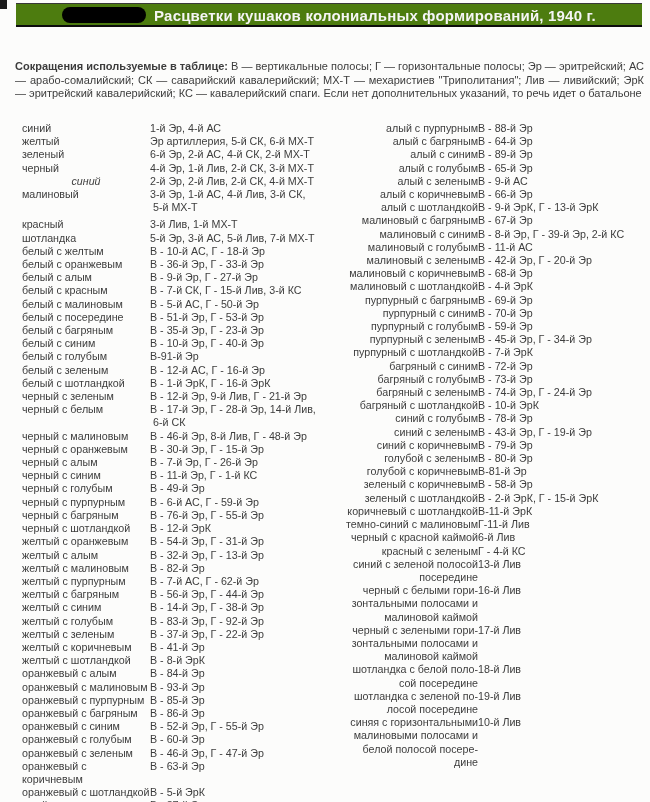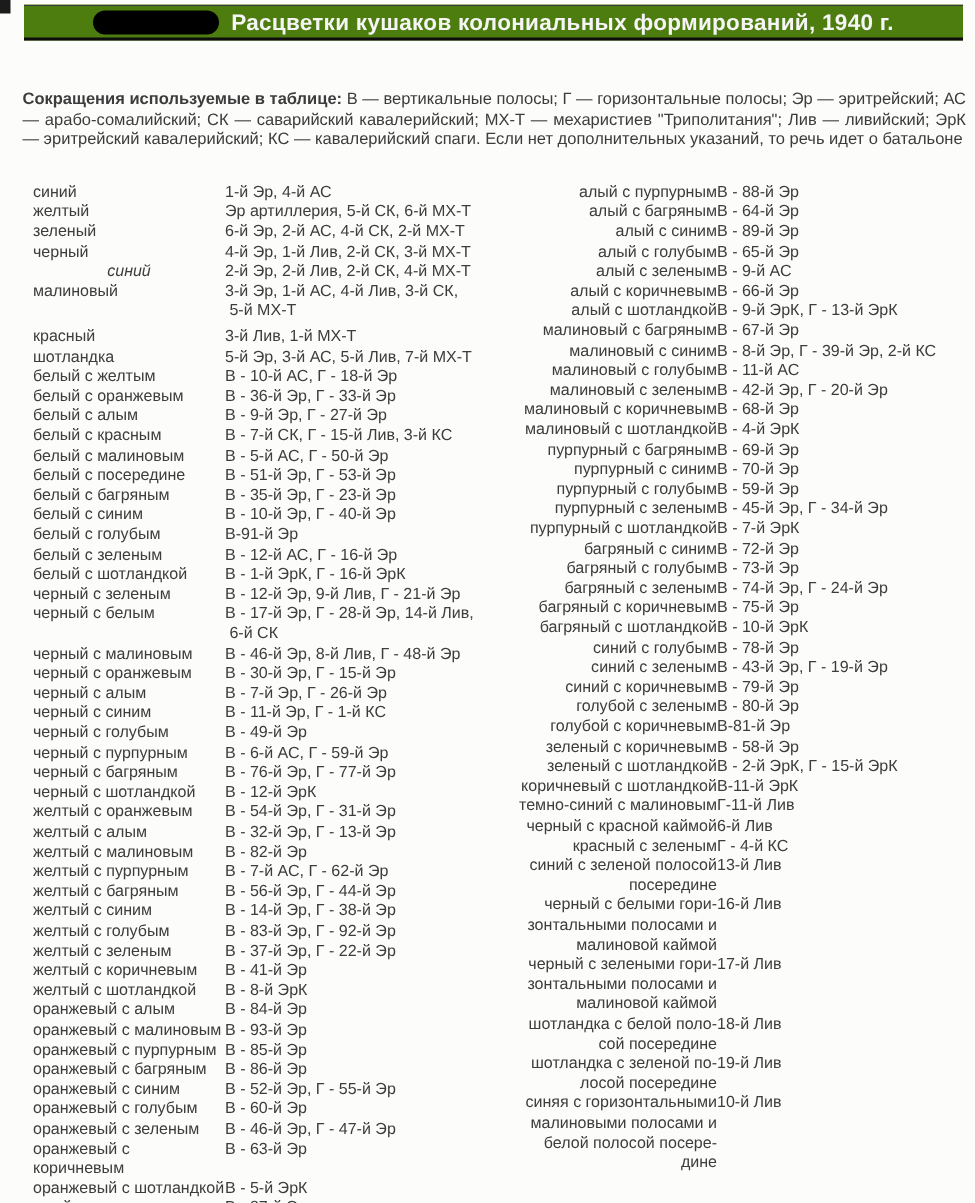--- a/index.html
+++ b/index.html
@@ -151,21 +151,21 @@
       <div class="row">
         <span class="name">черный с голубым</span>
         <span class="units">В - 49-й Эр</span>
       </div>
       <div class="row">
         <span class="name">черный с пурпурным</span>
         <span class="units">В - 6-й АС, Г - 59-й Эр</span>
       </div>
       <div class="row">
         <span class="name">черный с багряным</span>
-        <span class="units">В - 76-й Эр, Г - 77-й Эр</span>
+        <span class="units">В - 76-й Эр, Г - 55-й Эр</span>
       </div>
       <div class="row">
         <span class="name">черный с шотландкой</span>
         <span class="units">В - 12-й ЭрК</span>
       </div>
       <div class="row">
         <span class="name">желтый с оранжевым</span>
         <span class="units">В - 54-й Эр, Г - 31-й Эр</span>
       </div>
       <div class="row">
@@ -322,24 +322,20 @@
         <span class="name">багряный с синим</span>
         <span class="units">В - 72-й Эр</span>
       </div>
       <div class="row">
         <span class="name">багряный с голубым</span>
         <span class="units">В - 73-й Эр</span>
       </div>
       <div class="row">
         <span class="name">багряный с зеленым</span>
         <span class="units">В - 74-й Эр, Г - 24-й Эр</span>
-      </div>
-      <div class="row">
-        <span class="name">багряный с коричневым</span>
-        <span class="units">В - 75-й Эр</span>
       </div>
       <div class="row">
         <span class="name">багряный с шотландкой</span>
         <span class="units">В - 10-й ЭрК</span>
       </div>
       <div class="row">
         <span class="name">синий с голубым</span>
         <span class="units">В - 78-й Эр</span>
       </div>
       <div class="row">

